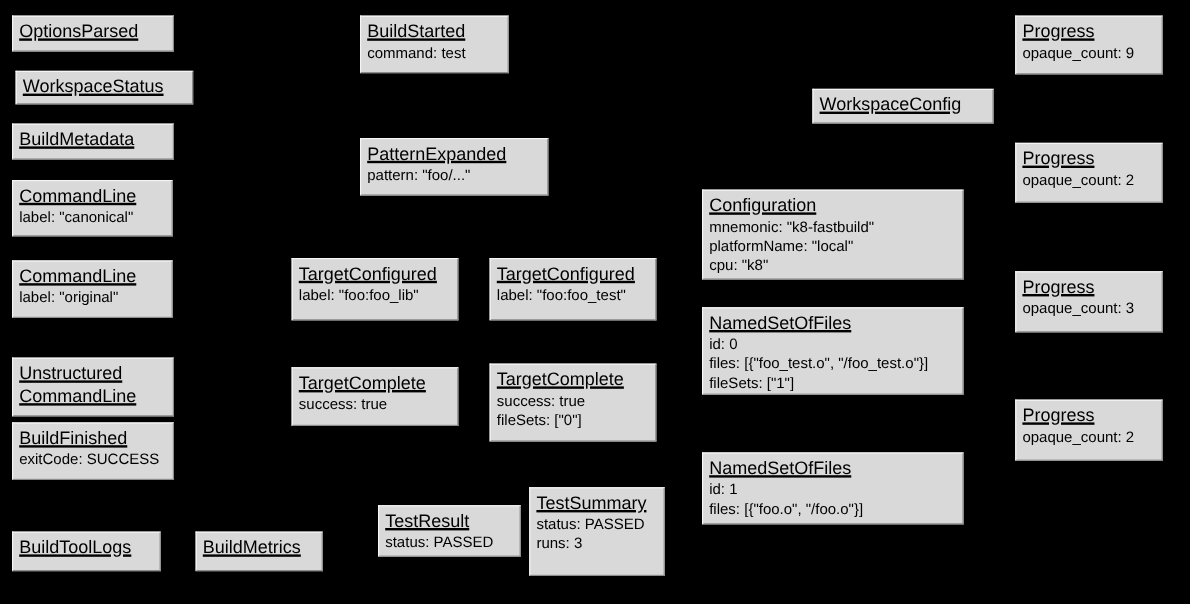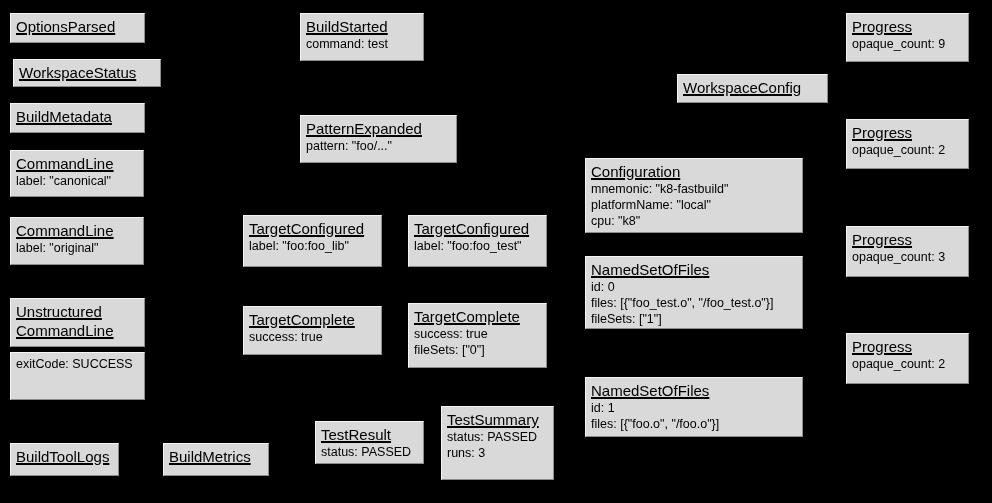--- a/index.html
+++ b/index.html
@@ -67,24 +67,25 @@
     <div class="t">CommandLine</div>
     <div class="l">label: "original"</div>
   </div>
 
   <div class="node" style="left:10px;top:283px;width:135px;height:49px;margin-top:15px;">
     <div class="t">Unstructured</div>
     <div class="t">CommandLine</div>
   </div>
 
   <div class="node" style="left:10px;top:352px;width:135px;height:48px;">
+    <div class="t">BuildFinished</div>
     <div class="l">exitCode: SUCCESS</div>
   </div>
 
-  <div class="node" style="left:10px;top:443px;width:109px;height:33px;">
+  <div class="node" style="left:10px;top:443px;width:124px;height:33px;">
     <div class="t">BuildToolLogs</div>
   </div>
 
   <div class="node" style="left:163px;top:443px;width:106px;height:33px;">
     <div class="t">BuildMetrics</div>
   </div>
 
   <div class="node" style="left:300px;top:13px;width:124px;height:48px;">
     <div class="t">BuildStarted</div>
     <div class="l">command: test</div>
@@ -109,21 +110,21 @@
     <div class="t">TargetComplete</div>
     <div class="l">success: true</div>
   </div>
 
   <div class="node" style="left:408px;top:303px;width:139px;height:65px;">
     <div class="t">TargetComplete</div>
     <div class="l">success: true</div>
     <div class="l">fileSets: ["0"]</div>
   </div>
 
-  <div class="node" style="left:315px;top:421px;width:109px;height:43px;">
+  <div class="node" style="left:315px;top:421px;width:119px;height:43px;">
     <div class="t">TestResult</div>
     <div class="l">status: PASSED</div>
   </div>
 
   <div class="node" style="left:441px;top:406px;width:113px;height:74px;">
     <div class="t">TestSummary</div>
     <div class="l">status: PASSED</div>
     <div class="l">runs: 3</div>
   </div>
 

